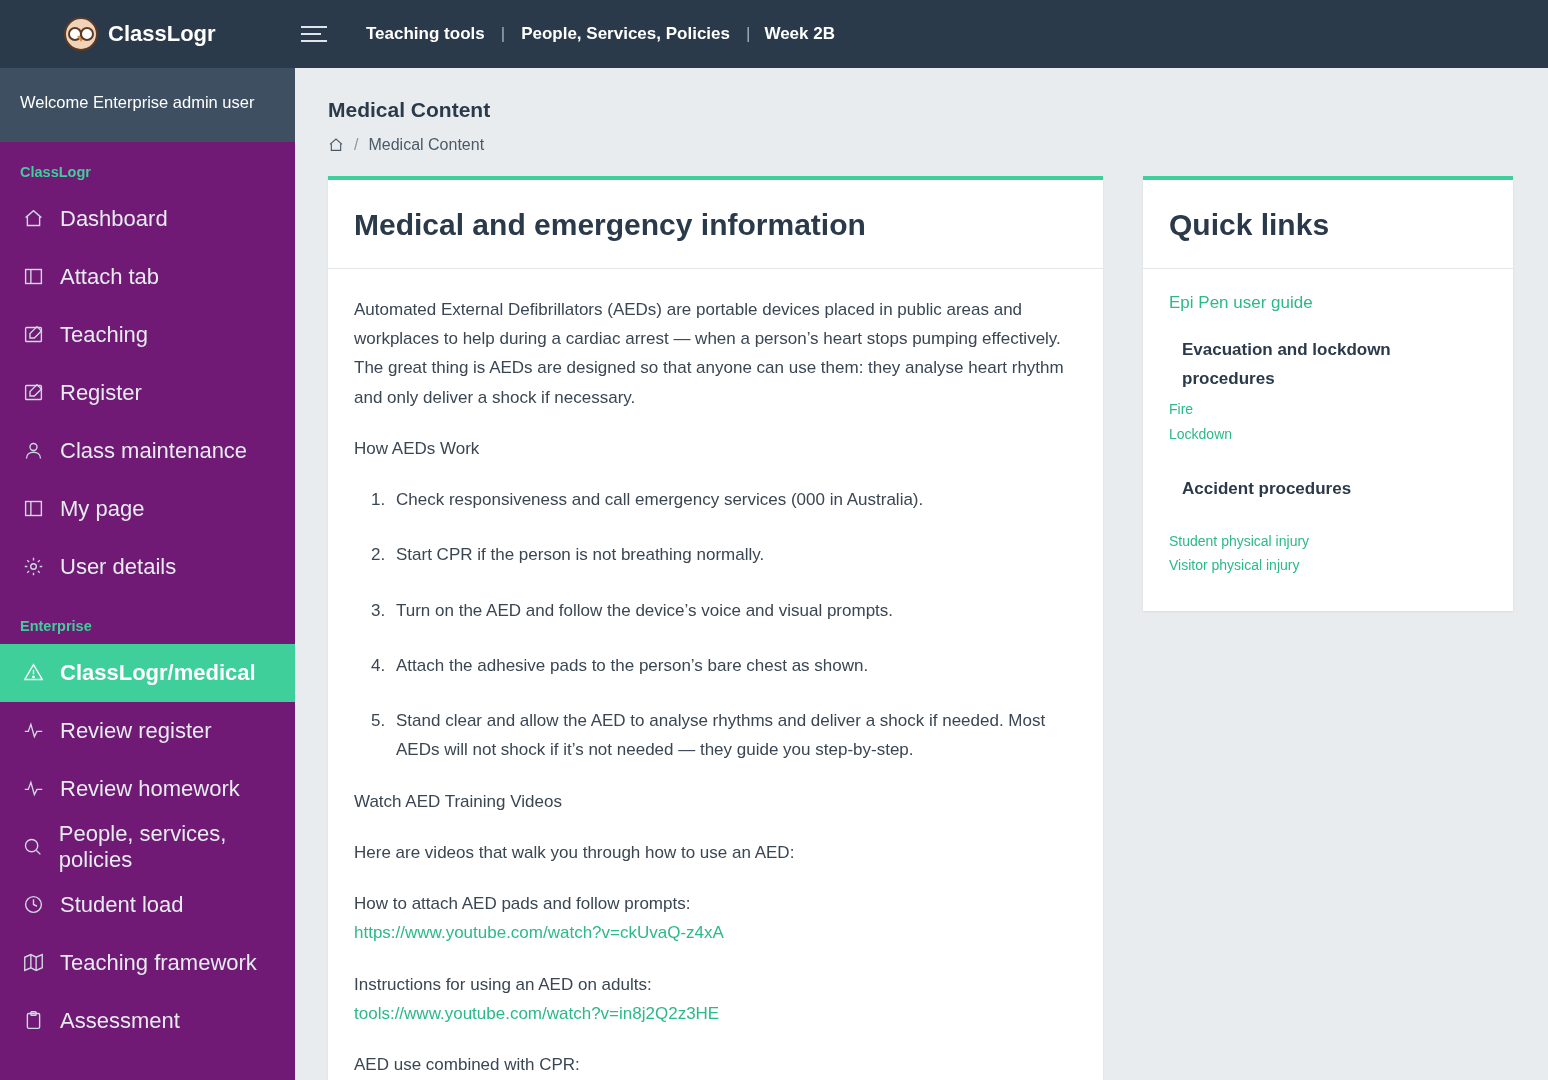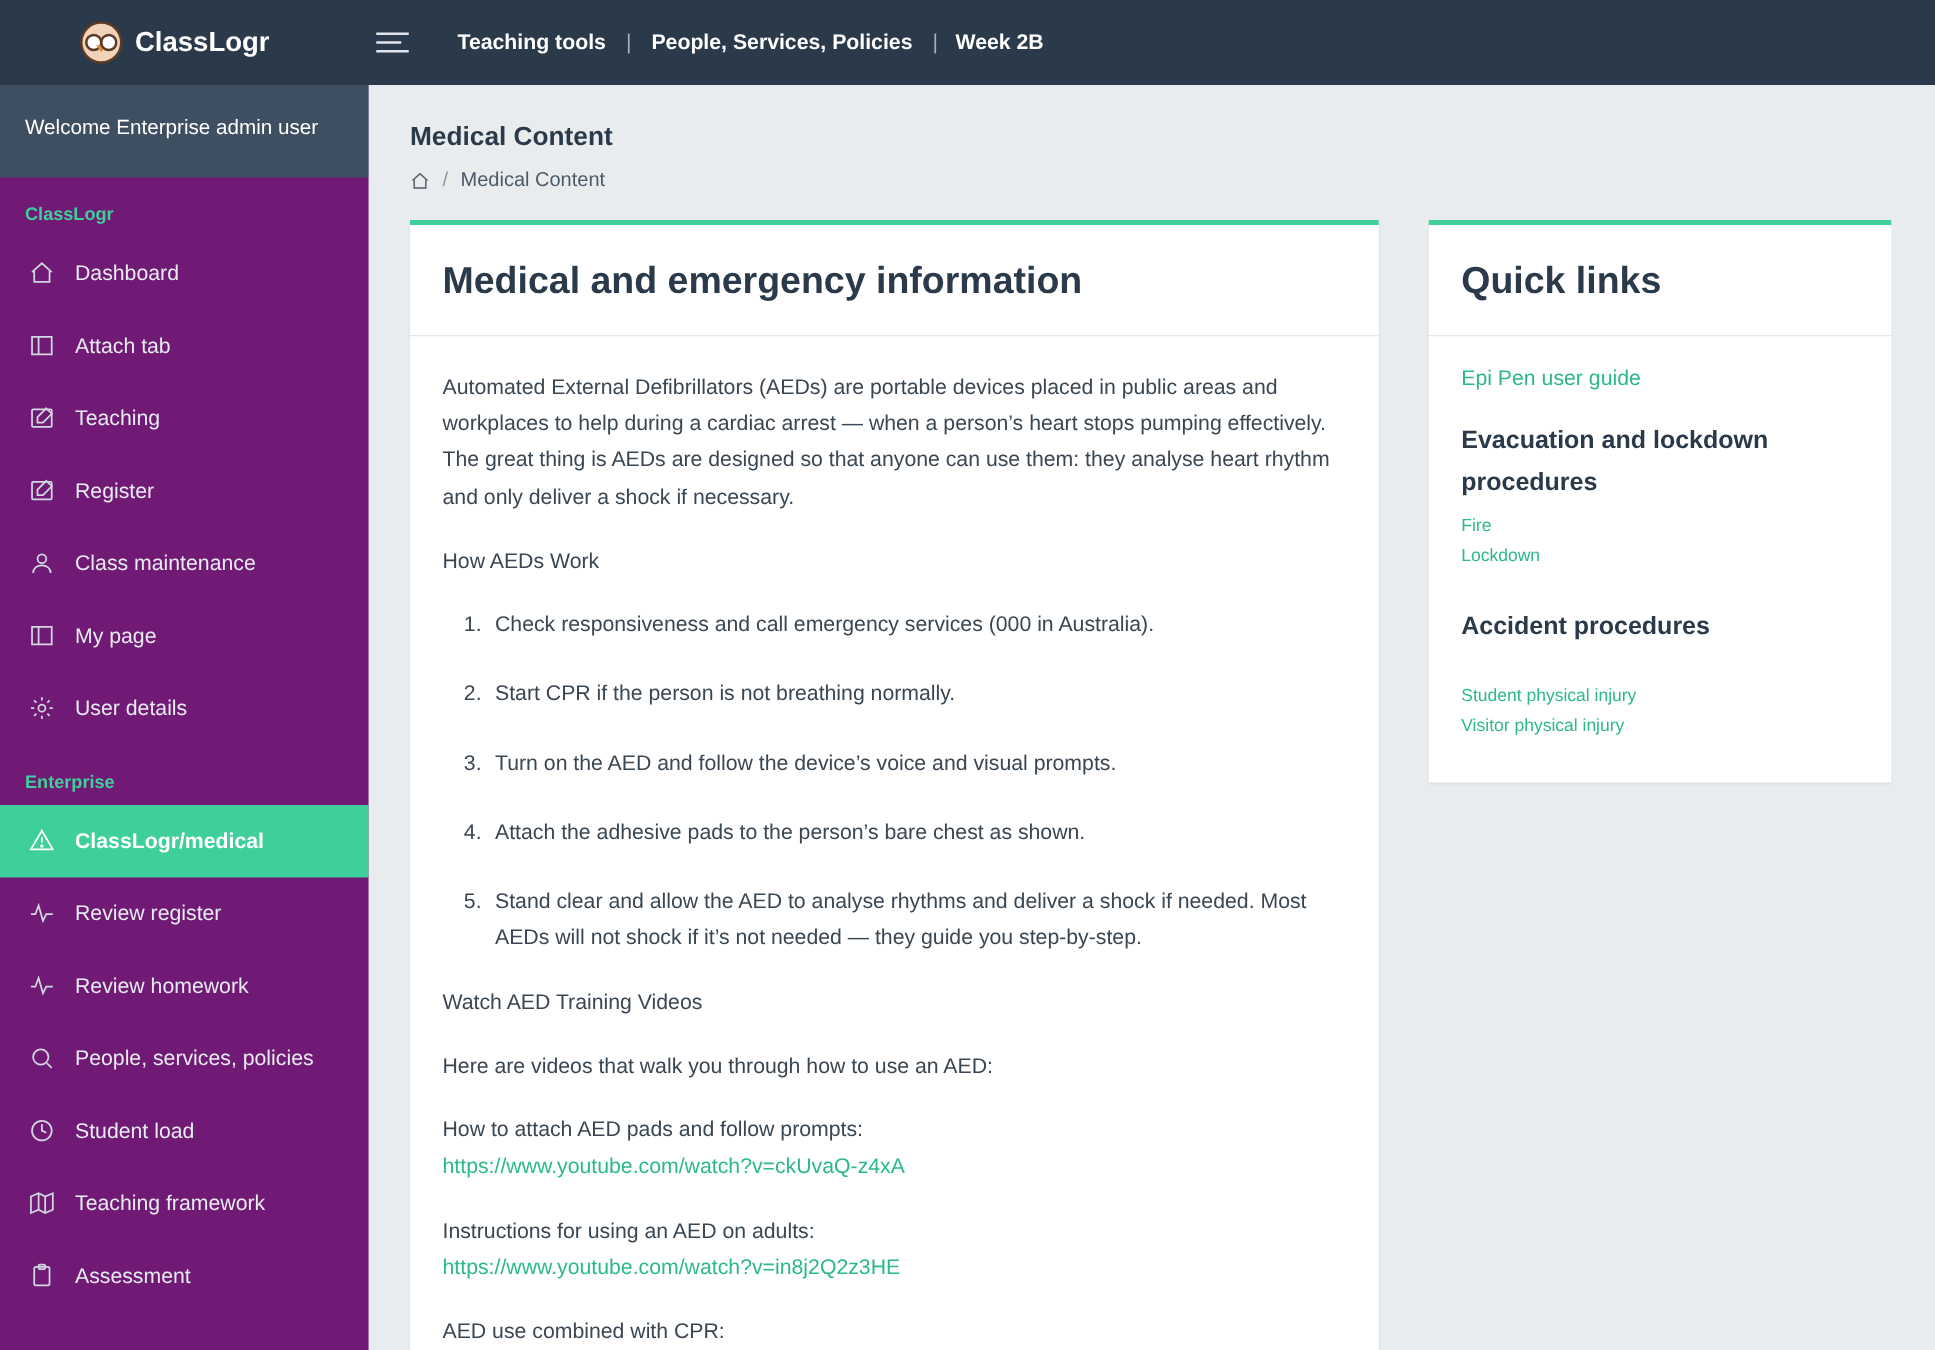--- a/index.html
+++ b/index.html
@@ -88,21 +88,21 @@
     font-size: 16.5px; line-height: 1.55;
     color: #ffffff;
   }
   .section-label {
     color: #3ecf9a; font-size: 14.5px; font-weight: 700;
     padding: 22px 20px 10px 20px;
   }
   .nav-item {
     display: flex; align-items: center;
     height: 58px; padding-left: 20px;
-    font-size: 17px; color: #e6ebef; cursor: pointer;
+    font-size: 22px; color: #e6ebef; cursor: pointer;
   }
   .nav-item .ic {
     width: 26px; height: 22px; margin-right: 14px;
     display: flex; align-items: center; justify-content: center;
     color: #cfd8e0;
   }
   .nav-item.active {
     background: #3ecf9a; color: #ffffff; font-weight: 600;
   }
   .nav-item.active .ic { color: #ffffff; }
@@ -159,22 +159,22 @@
   }
   ol.steps li:last-child { margin-bottom: 22px; }
   a.link { color: #2bb98a; text-decoration: none; }
 
   .ql-body { padding: 24px 26px 34px 26px; }
   .ql-link {
     display: block; font-size: 17px; color: #2bb98a;
     text-decoration: none; margin-bottom: 22px;
   }
   .ql-heading {
-    font-size: 20px; font-weight: 700; color: #2b3a4a;
-    line-height: 1.72; margin-bottom: 4px;
+    font-size: 17px; font-weight: 700; color: #2b3a4a;
+    line-height: 1.72; margin-bottom: 4px; margin-left: 13px;
   }
   .ql-sublink {
     display: block; font-size: 14px; color: #2bb98a;
     text-decoration: none; line-height: 1.72;
   }
   .ql-gap { height: 28px; }
   .ql-gap-sm { height: 22px; }
 </style>
 </head>
 <body>
@@ -381,21 +381,21 @@
             <li>Stand clear and allow the AED to analyse rhythms and deliver a shock if needed. Most AEDs will not shock if it’s not needed — they guide you step-by-step.</li>
           </ol>
           <p>Watch AED Training Videos</p>
           <p>Here are videos that walk you through how to use an AED:</p>
           <p>
             <span>How to attach AED pads and follow prompts:</span><br>
             <a class="link" href="#">https://www.youtube.com/watch?v=ckUvaQ-z4xA</a>
           </p>
           <p>
             <span>Instructions for using an AED on adults:</span><br>
-            <a class="link" href="#">https://www.youtube.com/watch?v=in8j2Q2z3HE</a>
+            <a class="link" href="#">tools://www.youtube.com/watch?v=in8j2Q2z3HE</a>
           </p>
           <p>AED use combined with CPR:</p>
         </div>
       </div>
 
       <div class="card card-side">
         <div class="card-header">
           <h2>Quick links</h2>
         </div>
         <div class="ql-body">

